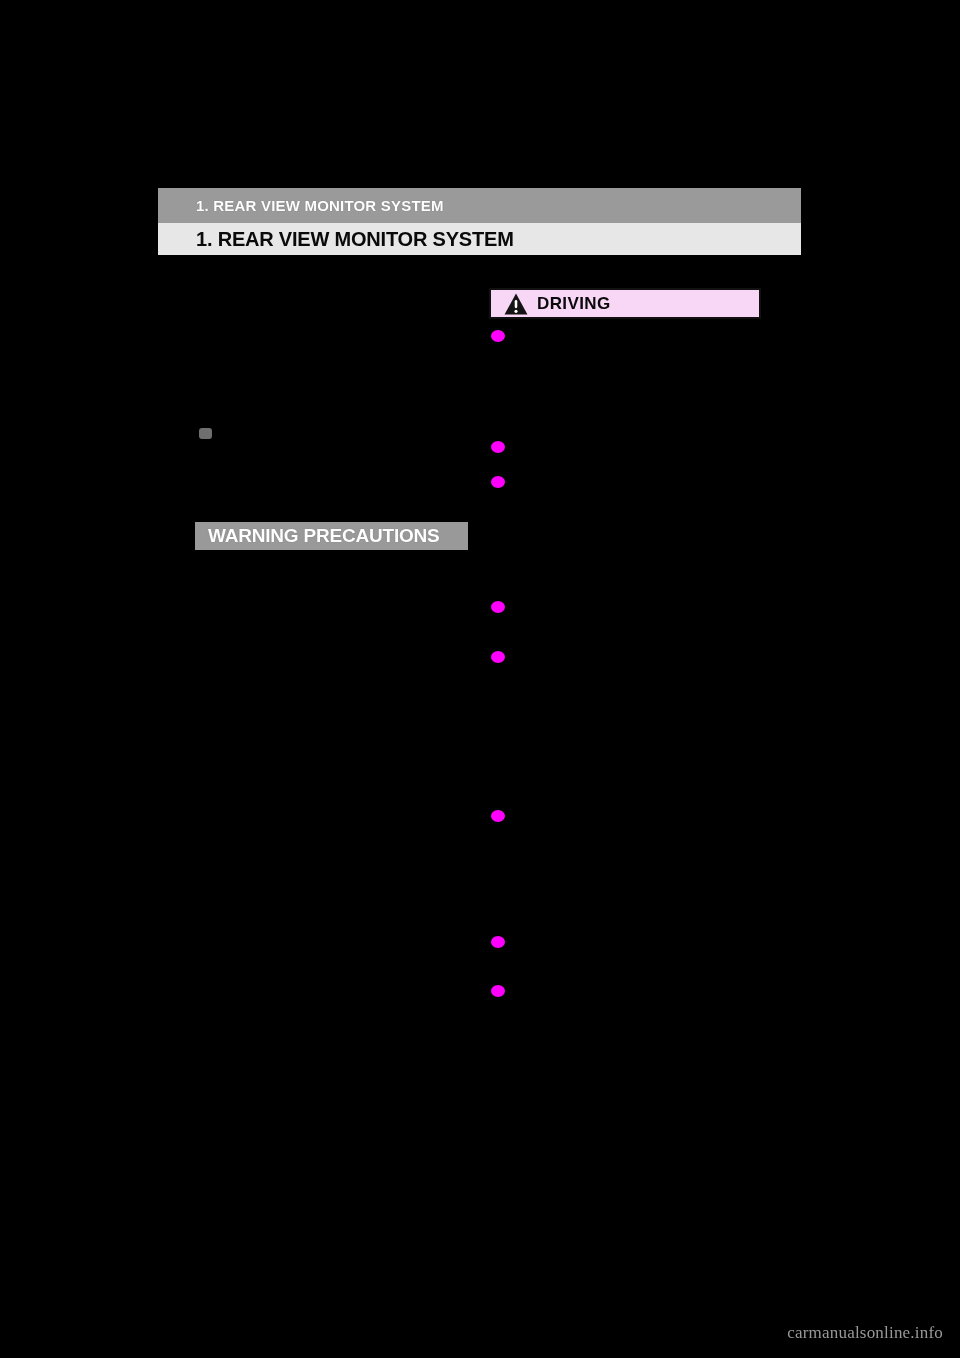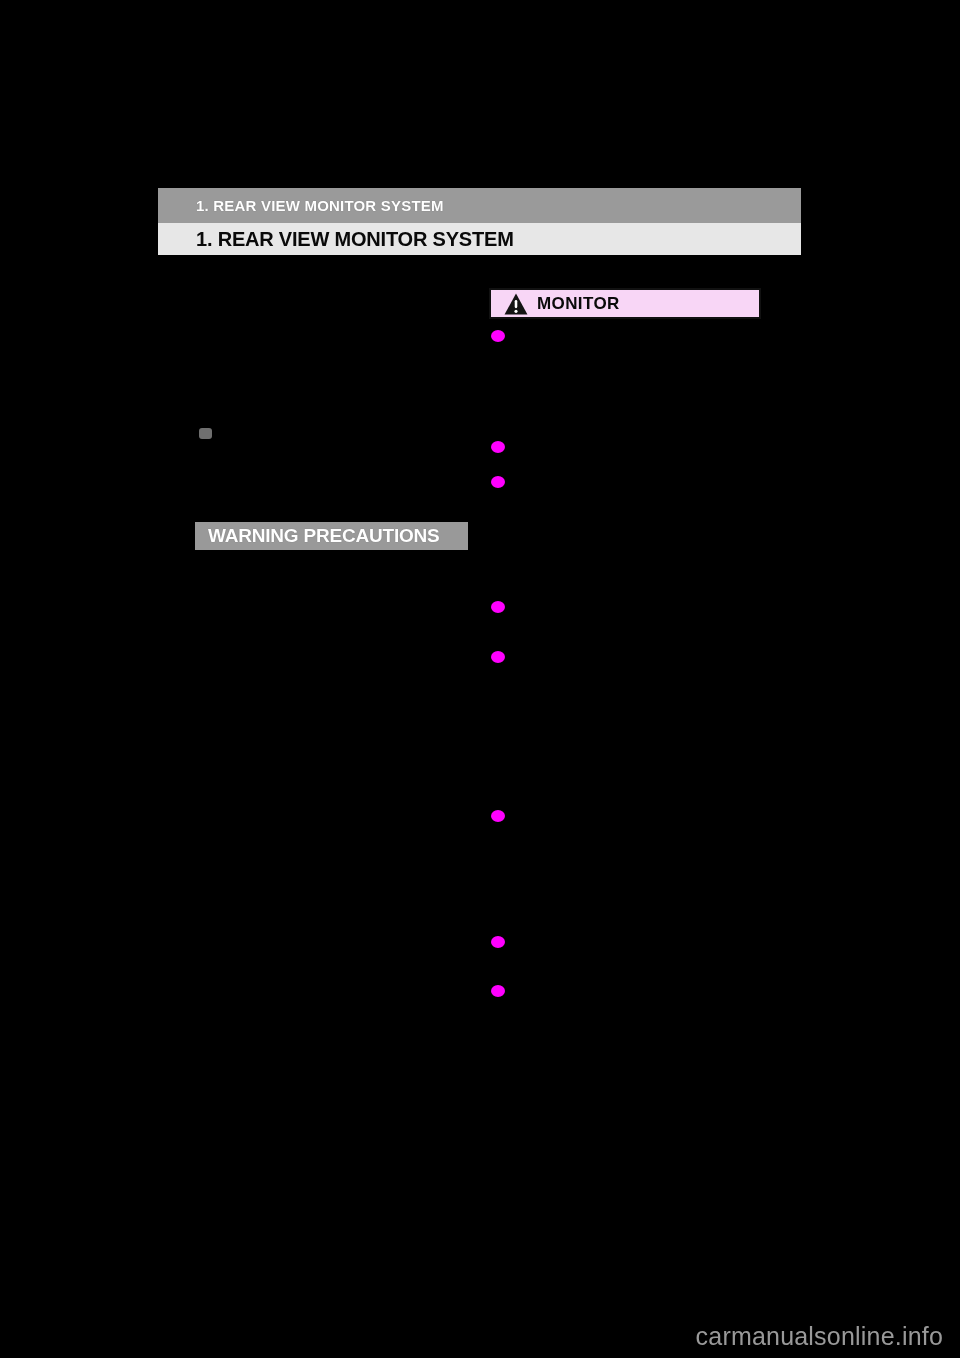--- a/index.html
+++ b/index.html
@@ -130,24 +130,25 @@
   .mb6 { top: 810px; }
   .mb7 { top: 936px; }
   .mb8 { top: 985px; }
 
   
   .watermark {
     position: absolute;
     right: 17px;
     top: 1324px;
     color: var(--watermark-text, #999999);
-    font-size: 25px;
+    font-size: 17px;
     font-weight: normal;
     letter-spacing: 0.2px;
     line-height: 1;
+    font-family: Liberation Serif, serif;
   }
 </style>
 </head>
 <body>
 
 <div class="canvas">
 
   <div class="header-band">
     <div class="running-header-bar">
       <span>1. REAR VIEW MONITOR SYSTEM</span>
@@ -156,21 +157,21 @@
       <span>1. REAR VIEW MONITOR SYSTEM</span>
     </div>
   </div>
 
   <div class="warning-banner">
     <svg class="warning-triangle" viewBox="0 0 26 24" aria-hidden="true">
       <path d="M13 0.5 L25.5 23.5 L0.5 23.5 Z" fill="#141414"></path>
       <rect x="11.6" y="7.5" width="2.8" height="9" rx="1.4" fill="#FFFFFF"></rect>
       <circle cx="13" cy="20" r="1.7" fill="#FFFFFF"></circle>
     </svg>
-    <span class="warning-label">MONITOR</span>
+    <span class="warning-label">DRIVING</span>
   </div>
 
   <div class="gray-bullet"></div>
 
   <div class="section-bar">
     <span>WARNING PRECAUTIONS</span>
   </div>
 
   <div>
       <div class="m-bullet mb1"></div>

